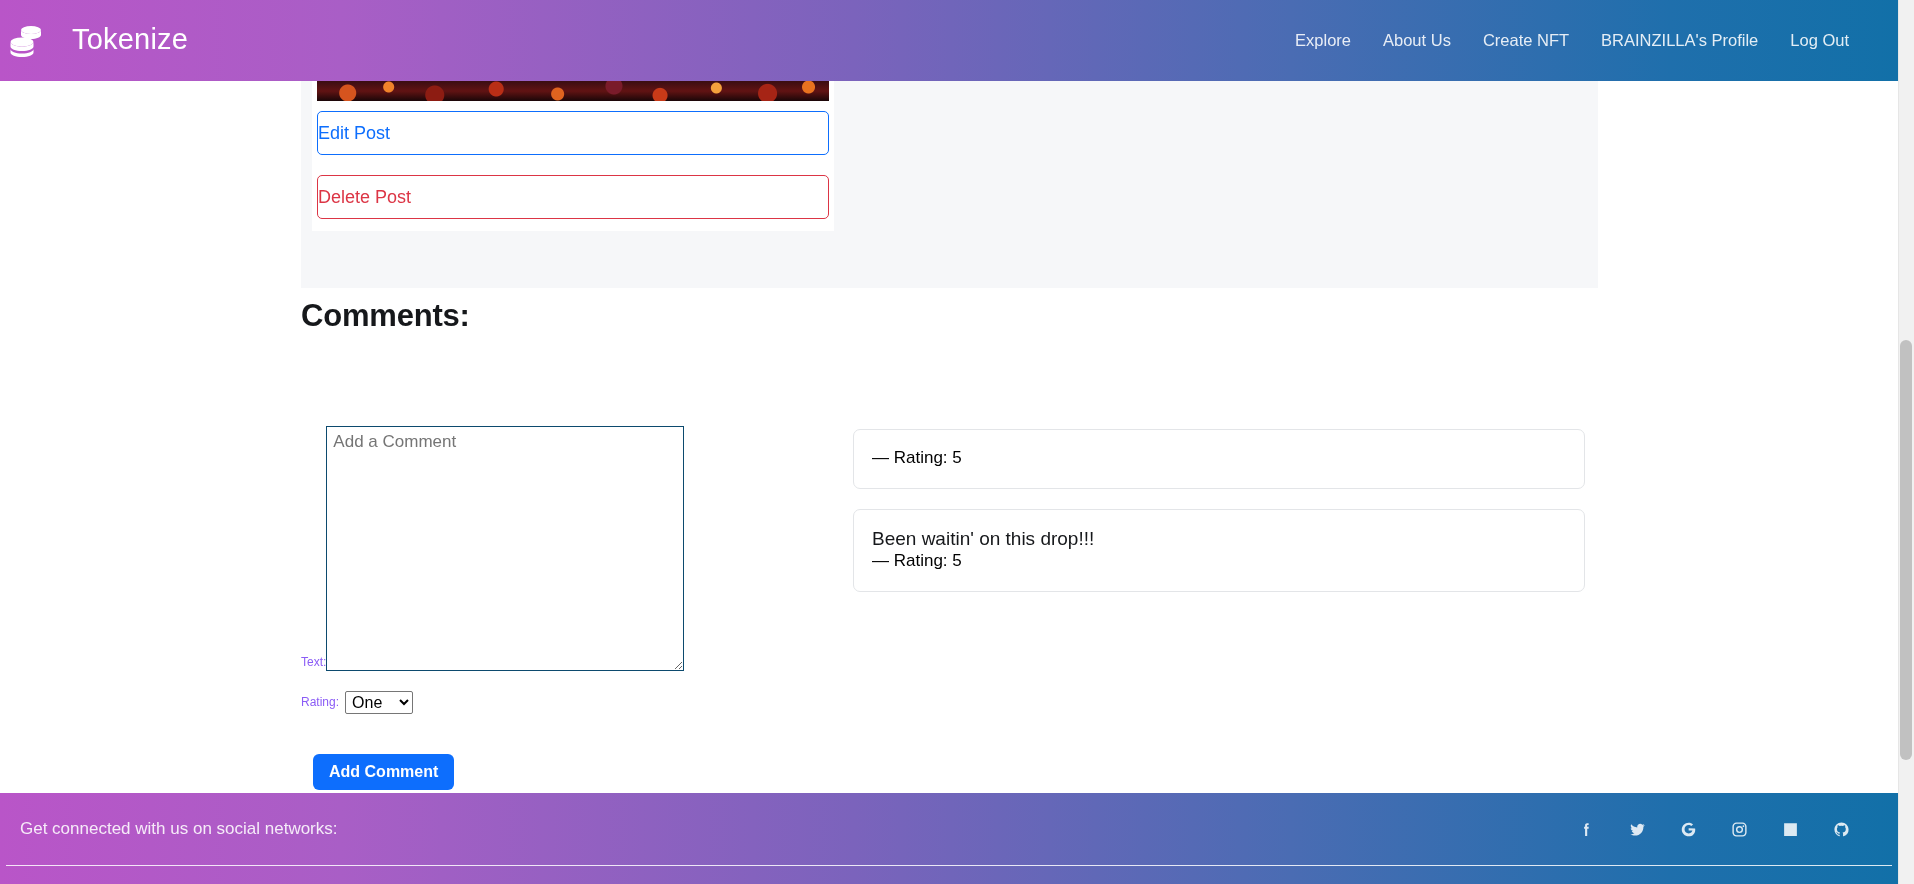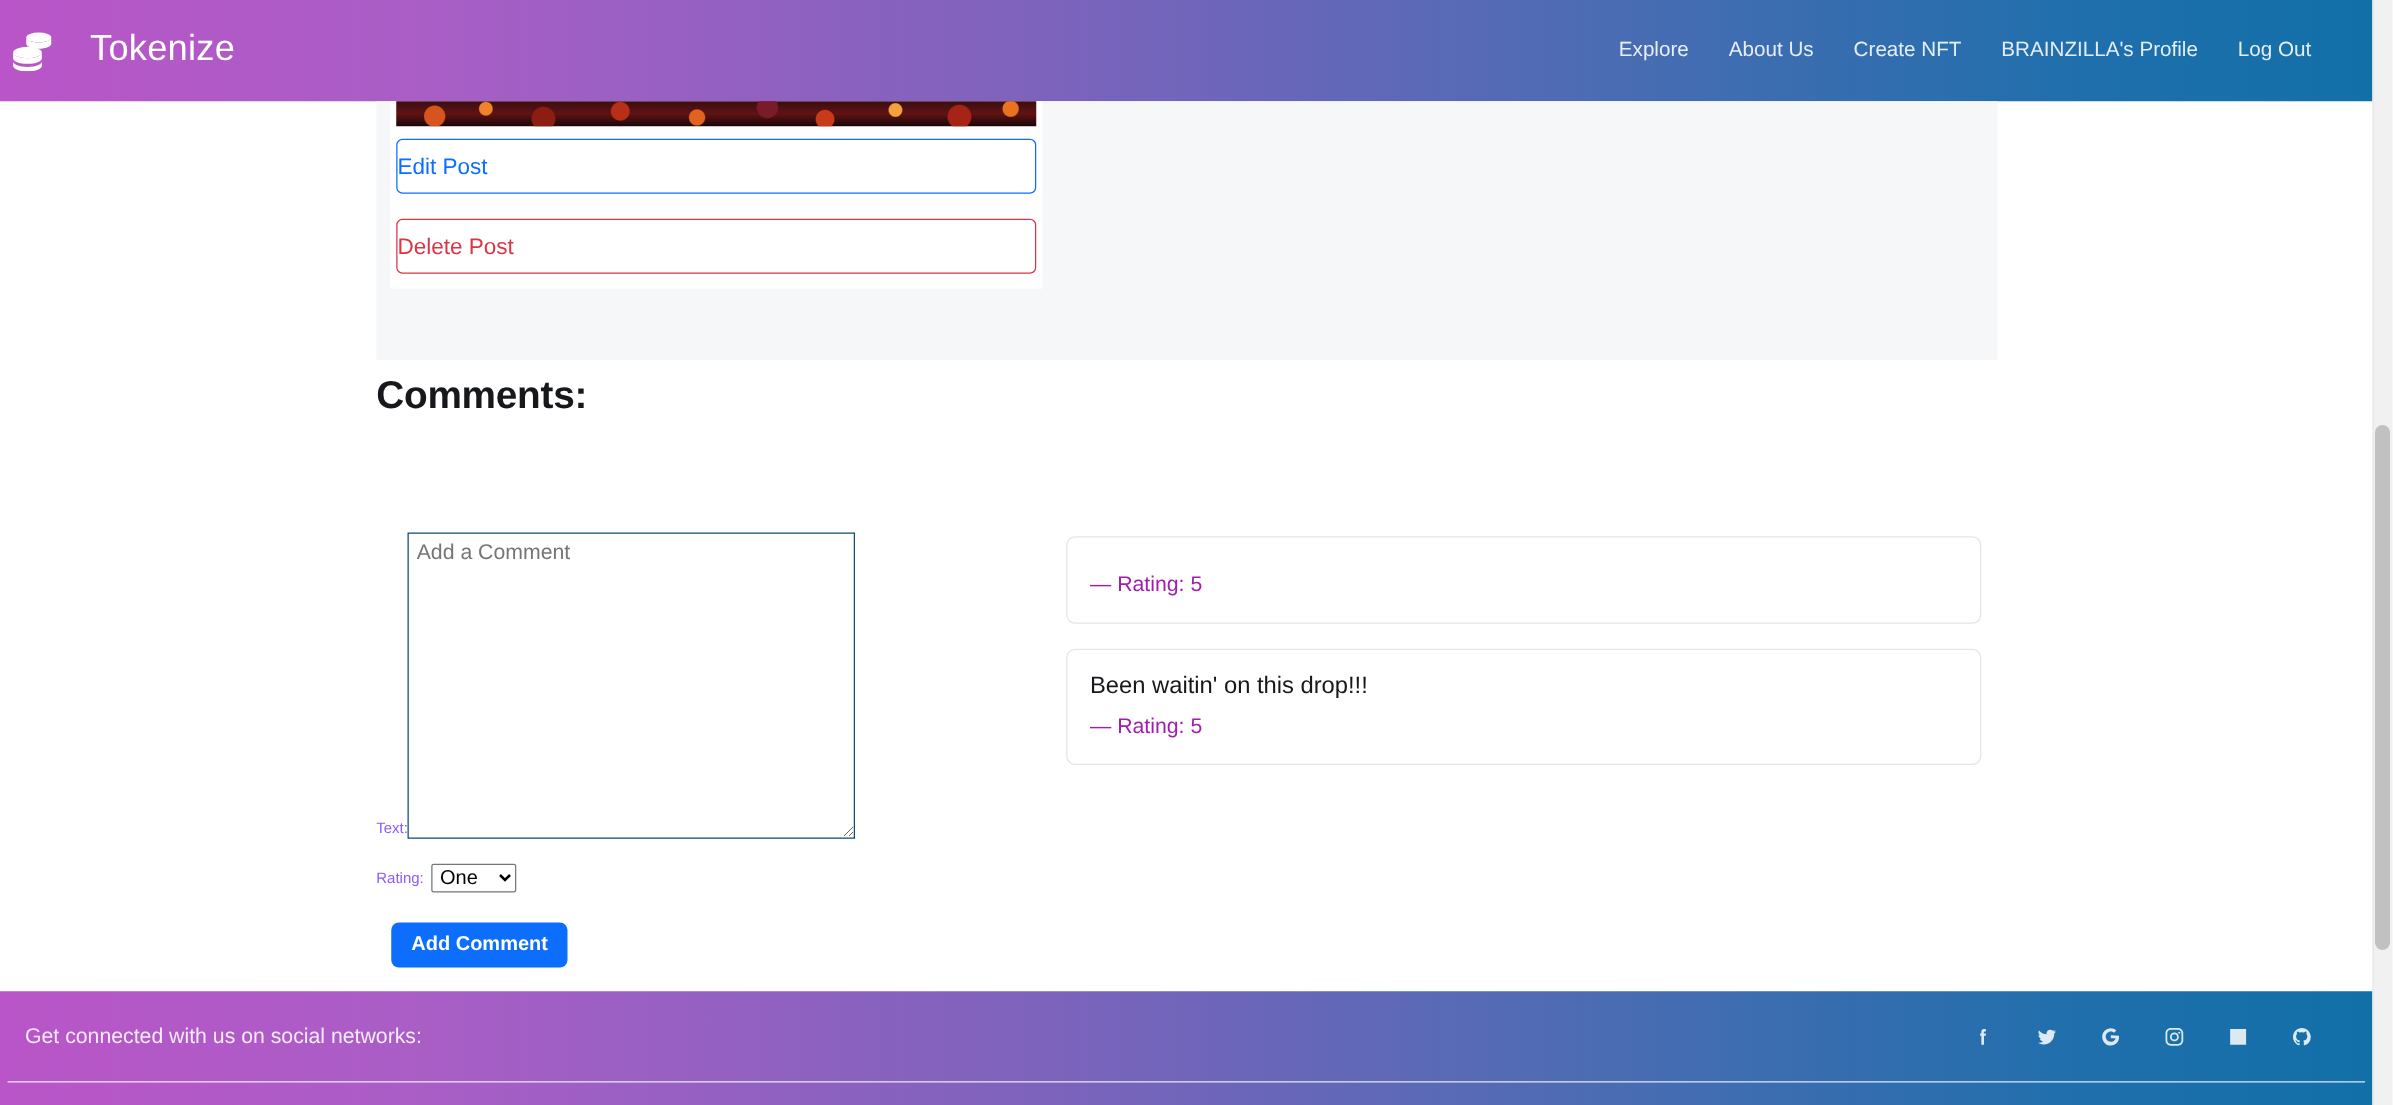--- a/index.html
+++ b/index.html
@@ -93,36 +93,36 @@
   }
   .comment-textarea::placeholder { color: #757575; }
   .rating-row { display: flex; align-items: center; gap: 6px; margin-top: 20px; }
   .rating-select {
     font-family: "Liberation Sans", sans-serif;
     font-size: 16px; padding: 1px 2px;
     border: 1px solid #767676; background: #fff; color: #000;
     border-radius: 2px;
   }
   .btn-add-comment {
-    margin-top: 24px; margin-left: 12px;
+    margin-top: 40px; margin-left: 12px;
     background: #0d6efd; color: #fff; border: none;
     border-radius: 6px; font-size: 16px; font-weight: 700;
     font-family: "Liberation Sans", sans-serif;
     padding: 9px 16px; cursor: pointer;
   }
 
   
   .comment-list { position: absolute; left: 853px; top: 348px; width: 732px; }
   .comment-card {
     border: 1px solid #e3e5e8; border-radius: 7px;
     background: #fff; padding: 18px 18px 20px 18px;
     margin-bottom: 20px;
   }
   .comment-text { font-size: 19px; color: #16181b; line-height: 1.2; }
-  .comment-rating { font-size: 17px; color: #a21caf; margin-top: 10px; }
+  .comment-rating { font-size: 17px; color: #000000; }
 
   
   .footer {
     position: absolute; left: 0; top: 793px;
     width: 1898px; height: 91px;
     background: linear-gradient(90deg, #b955c8 0%, #a95ec6 18%, #7b63bc 45%, #4a6cb3 68%, #1f6fac 88%, #1270a8 100%);
   }
   .footer-top {
     height: 72px; display: flex; align-items: center;
     padding: 0 48px 0 20px;

